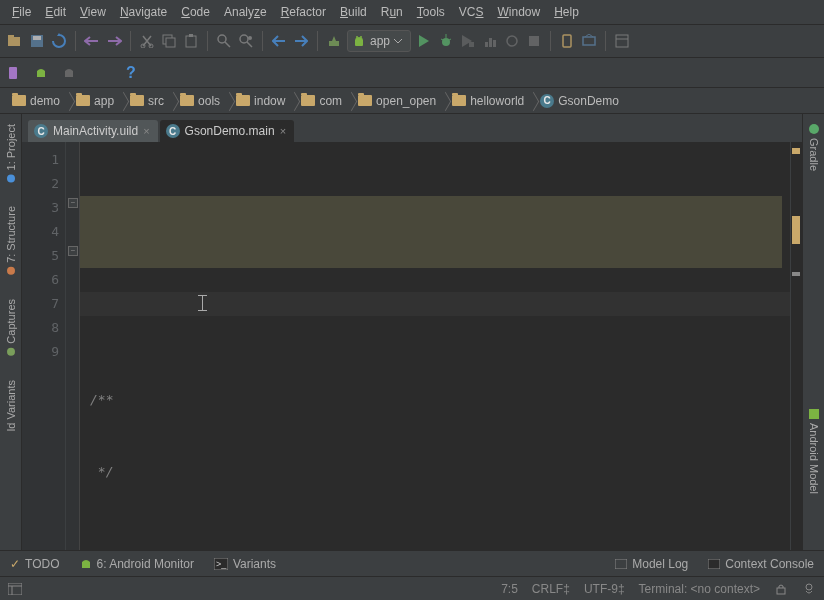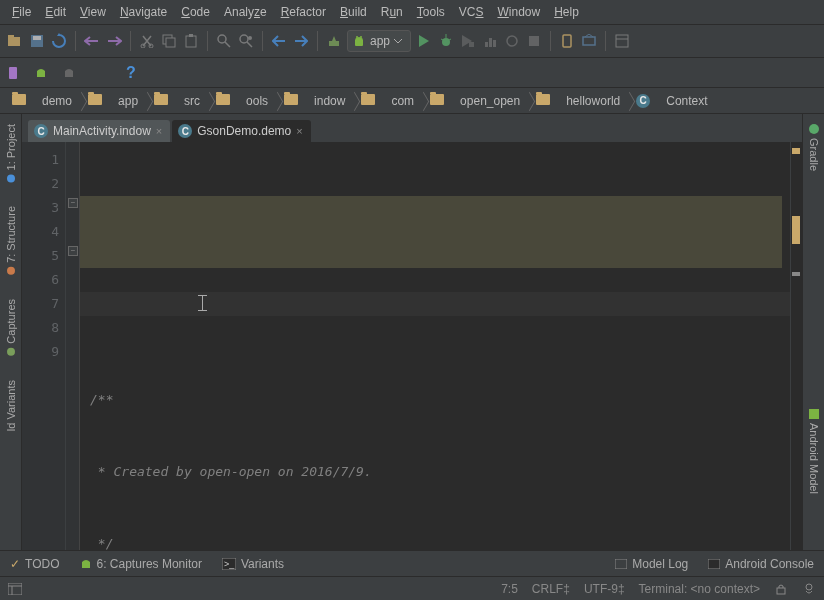--- a/index.html
+++ b/index.html
@@ -46,21 +46,21 @@
 .toolbar2 {
   height:30px; background:#3c3f41; display:flex; align-items:center; padding:0 6px; gap:14px;
   border-bottom:1px solid #2b2b2b;
 }
 .breadcrumb {
   height:26px; background:#3c3f41; display:flex; align-items:center; padding:0 6px;
   border-bottom:1px solid #2b2b2b;
   gap:0;
 }
 .crumb {
-  display:flex; align-items:flex-start; gap:16px;
+  display:flex; align-items:center; gap:4px;
   padding:1px 10px 1px 6px;
   position:relative;
   color:#bbbbbb;
 }
 .crumb::after {
   content:''; position:absolute; right:-5px; top:3px;
   width:10px; height:10px; border-top:1px solid #666; border-right:1px solid #666;
   transform:rotate(45deg) skew(15deg,15deg);
 }
 .crumb:last-child::after { display:none; }
@@ -371,21 +371,21 @@
   <div class="crumb">
       <span class="folder-icon"></span>
       <span>open_open</span>
     </div>
   <div class="crumb">
       <span class="folder-icon"></span>
       <span>helloworld</span>
     </div>
   <div class="crumb">
       <span class="class-icon">C</span>
-      <span>Context</span>
+      <span>GsonDemo</span>
     </div>
 </div>
 
 <div class="main-row">
 
   <div class="left-tools">
     <div class="left-tool-label">
         <span class="dot" style="background:#4a90d9"></span>
         <span>1: Project</span>
       </div>
@@ -399,26 +399,26 @@
       </div>
     <div class="left-tool-label">
         <span>ld Variants</span>
       </div>
   </div>
 
   <div class="editor-col">
     <div class="tabs">
       <div class="tab">
         <span class="class-icon">C</span>
-        <span>MainActivity.indow</span>
+        <span>MainActivity.uild</span>
         <span class="close">×</span>
       </div>
       <div class="tab active">
         <span class="class-icon">C</span>
-        <span>GsonDemo.demo</span>
+        <span>GsonDemo.main</span>
         <span class="close">×</span>
       </div>
     </div>
     <div class="editor-area">
       <div class="gutter">
         <div>1</div>
           <div>2</div>
           <div>3</div>
         <div>4</div>
           <div>5</div>
@@ -430,21 +430,20 @@
       <div class="fold-col">
         <div class="fold-mark" style="top:56px">−</div>
         <div class="fold-mark" style="top:104px">−</div>
       </div>
       <div class="code">
         <div class="comment-block" style="top:54px;height:72px;"></div>
         <div class="current-line" style="top:150px"></div>
         <span class="l"><span class="kw">package</span> <span class="pkg">com.open_open.helloworld</span><span style="color:#cc7832">;</span></span>
         <span class="l"></span>
         <span class="l" style="position:relative;z-index:1"><span class="cm">/**</span></span>
-        <span class="l" style="position:relative;z-index:1"><span class="cm"> * Created by open-open on 2016/7/9.</span></span>
         <span class="l" style="position:relative;z-index:1"><span class="cm"> */</span></span>
         
         
         
         
         <div class="text-cursor-ibeam" style="top:153px;left:118px"><div class="stem"></div></div>
       </div>
       <div class="marker-col">
         <div class="marker" style="top:6px;background:#c9a86a"></div>
         <div class="marker" style="top:74px;height:28px;background:#c9a86a"></div>
@@ -470,41 +469,41 @@
 <div class="bottom-tools">
   <div class="bottom-tool">
       <span style="color:#c9a86a">✓</span>
       <span>TODO</span>
     </div>
   <div class="bottom-tool">
       <svg width="12" height="12">
         <rect x="2" y="4" width="8" height="6" fill="#7cb342"></rect>
         <path d="M2 4 Q6 0 10 4" fill="#7cb342"></path>
       </svg>
-      <span>6: Captures Monitor</span>
+      <span>6: Android Monitor</span>
     </div>
   <div class="bottom-tool">
       <svg width="14" height="12">
         <rect x="0" y="0" width="14" height="12" fill="#2b2b2b" stroke="#888"></rect>
         <text x="2" y="9" fill="#ccc" font-size="9">&gt;_</text>
       </svg>
       <span>Variants</span>
     </div>
   <div class="spacer"></div>
   <div class="bottom-tool">
       <svg width="12" height="10">
         <rect width="12" height="10" fill="none" stroke="#888"></rect>
       </svg>
       <span>Model Log</span>
     </div>
   <div class="bottom-tool">
       <svg width="12" height="10">
         <rect width="12" height="10" fill="#2b2b2b" stroke="#888"></rect>
       </svg>
-      <span>Android Console</span>
+      <span>Context Console</span>
     </div>
 </div>
 
 <div class="statusbar">
   <div class="tiny-icon">
       <svg width="14" height="12">
         <rect x="0" y="0" width="14" height="12" fill="none" stroke="#888"></rect>
         <line x1="0" y1="3" x2="14" y2="3" stroke="#888"></line>
         <line x1="4" y1="3" x2="4" y2="12" stroke="#888"></line>
       </svg>

